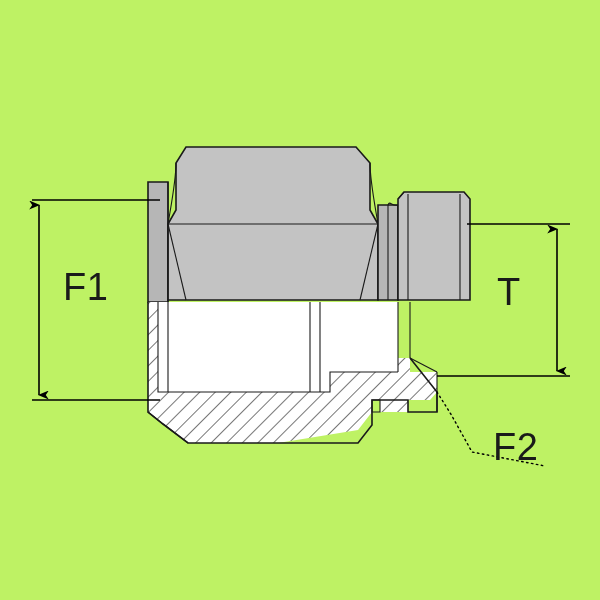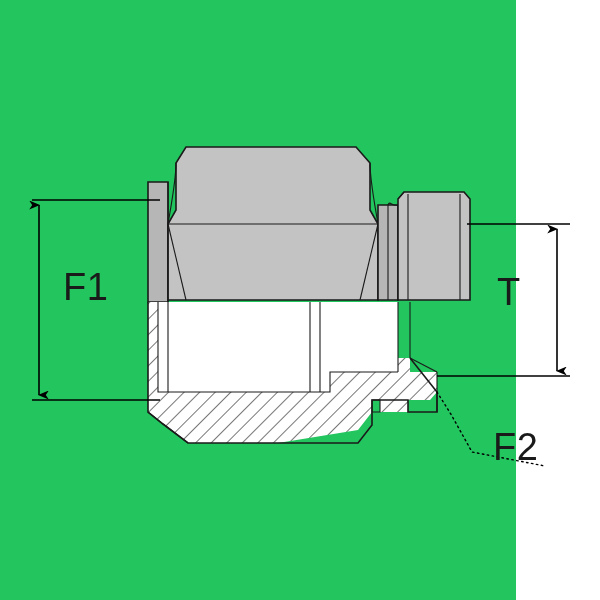--- a/index.html
+++ b/index.html
@@ -5,22 +5,22 @@
 <style>
   html,body{margin:0;padding:0;}
   body{
     width:600px;height:600px;
     background:#ffffff;
     font-family:"Liberation Sans", sans-serif;
     overflow:hidden;
   }
   #drawing-root{
     position:relative;
-    width:516px;height:600px;
-    background:#22c55e;
+    width:600px;height:600px;
+    background:#bef264;
   }
   svg#technical-drawing{
     display:block;
     width:600px;height:600px;
   }
   .dim-label{
     font-family:"Liberation Sans", sans-serif;
     font-size:38px;
     fill:#1a1a1a;
     font-weight:400;

